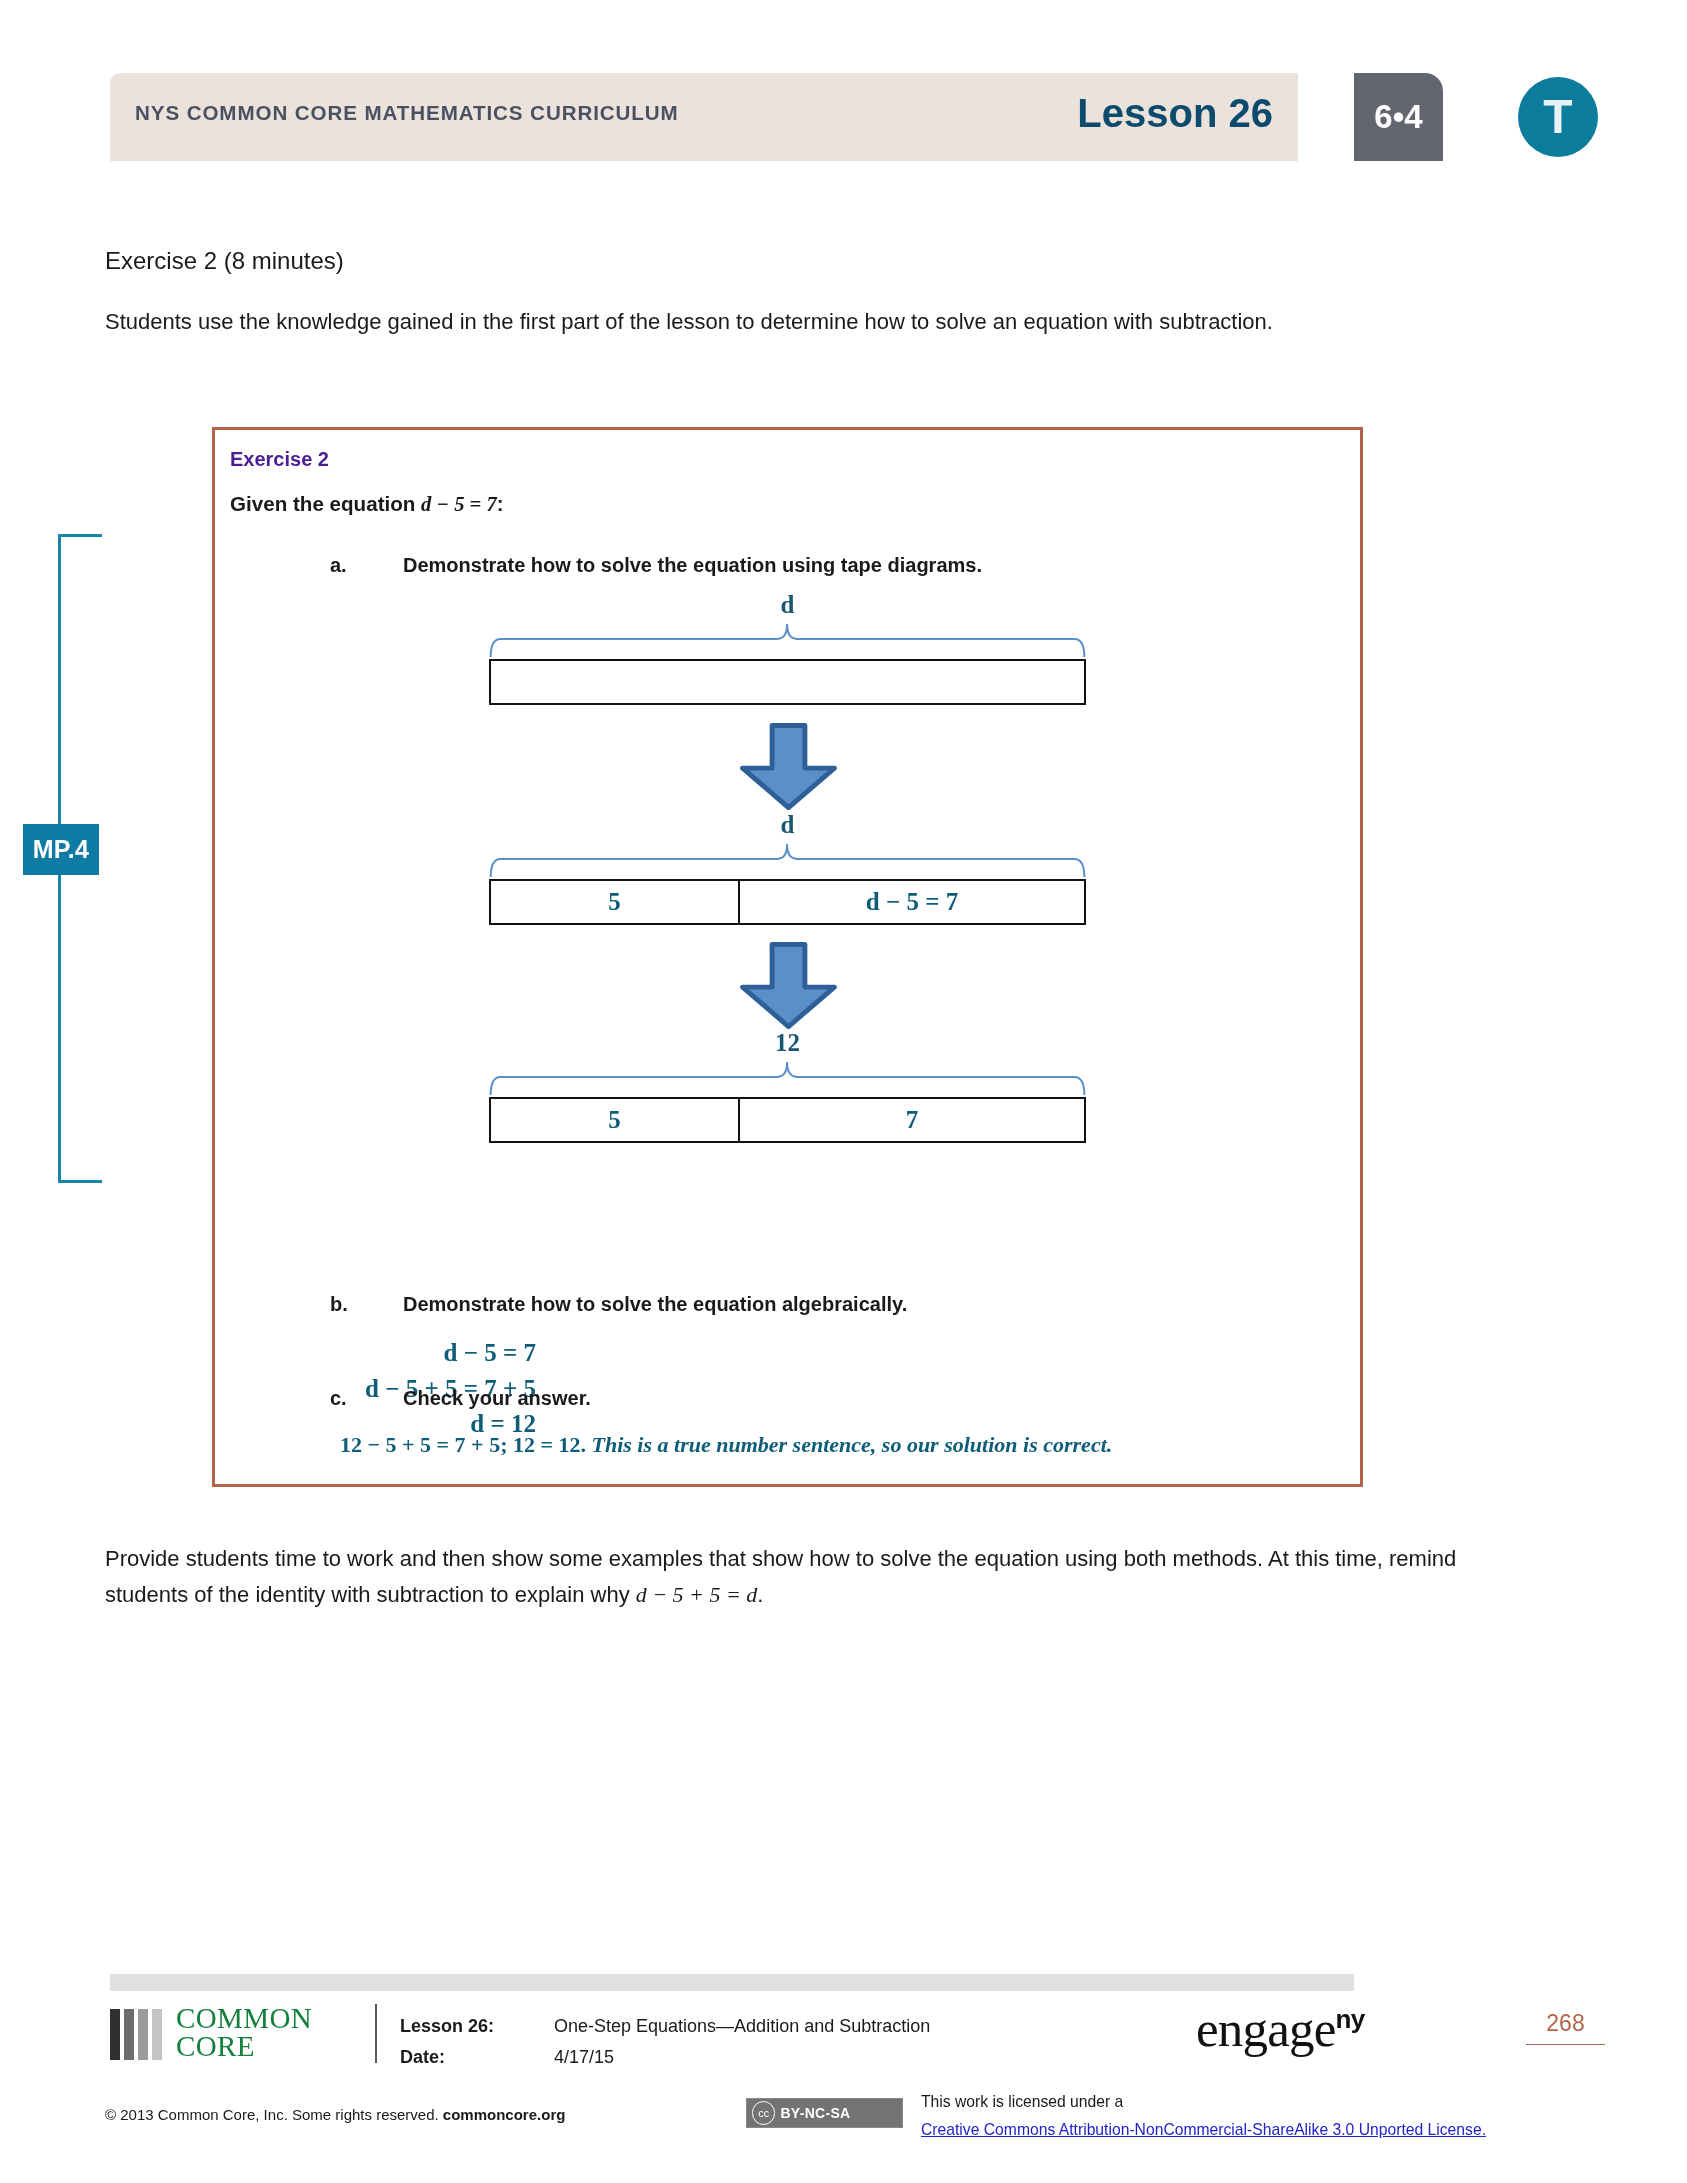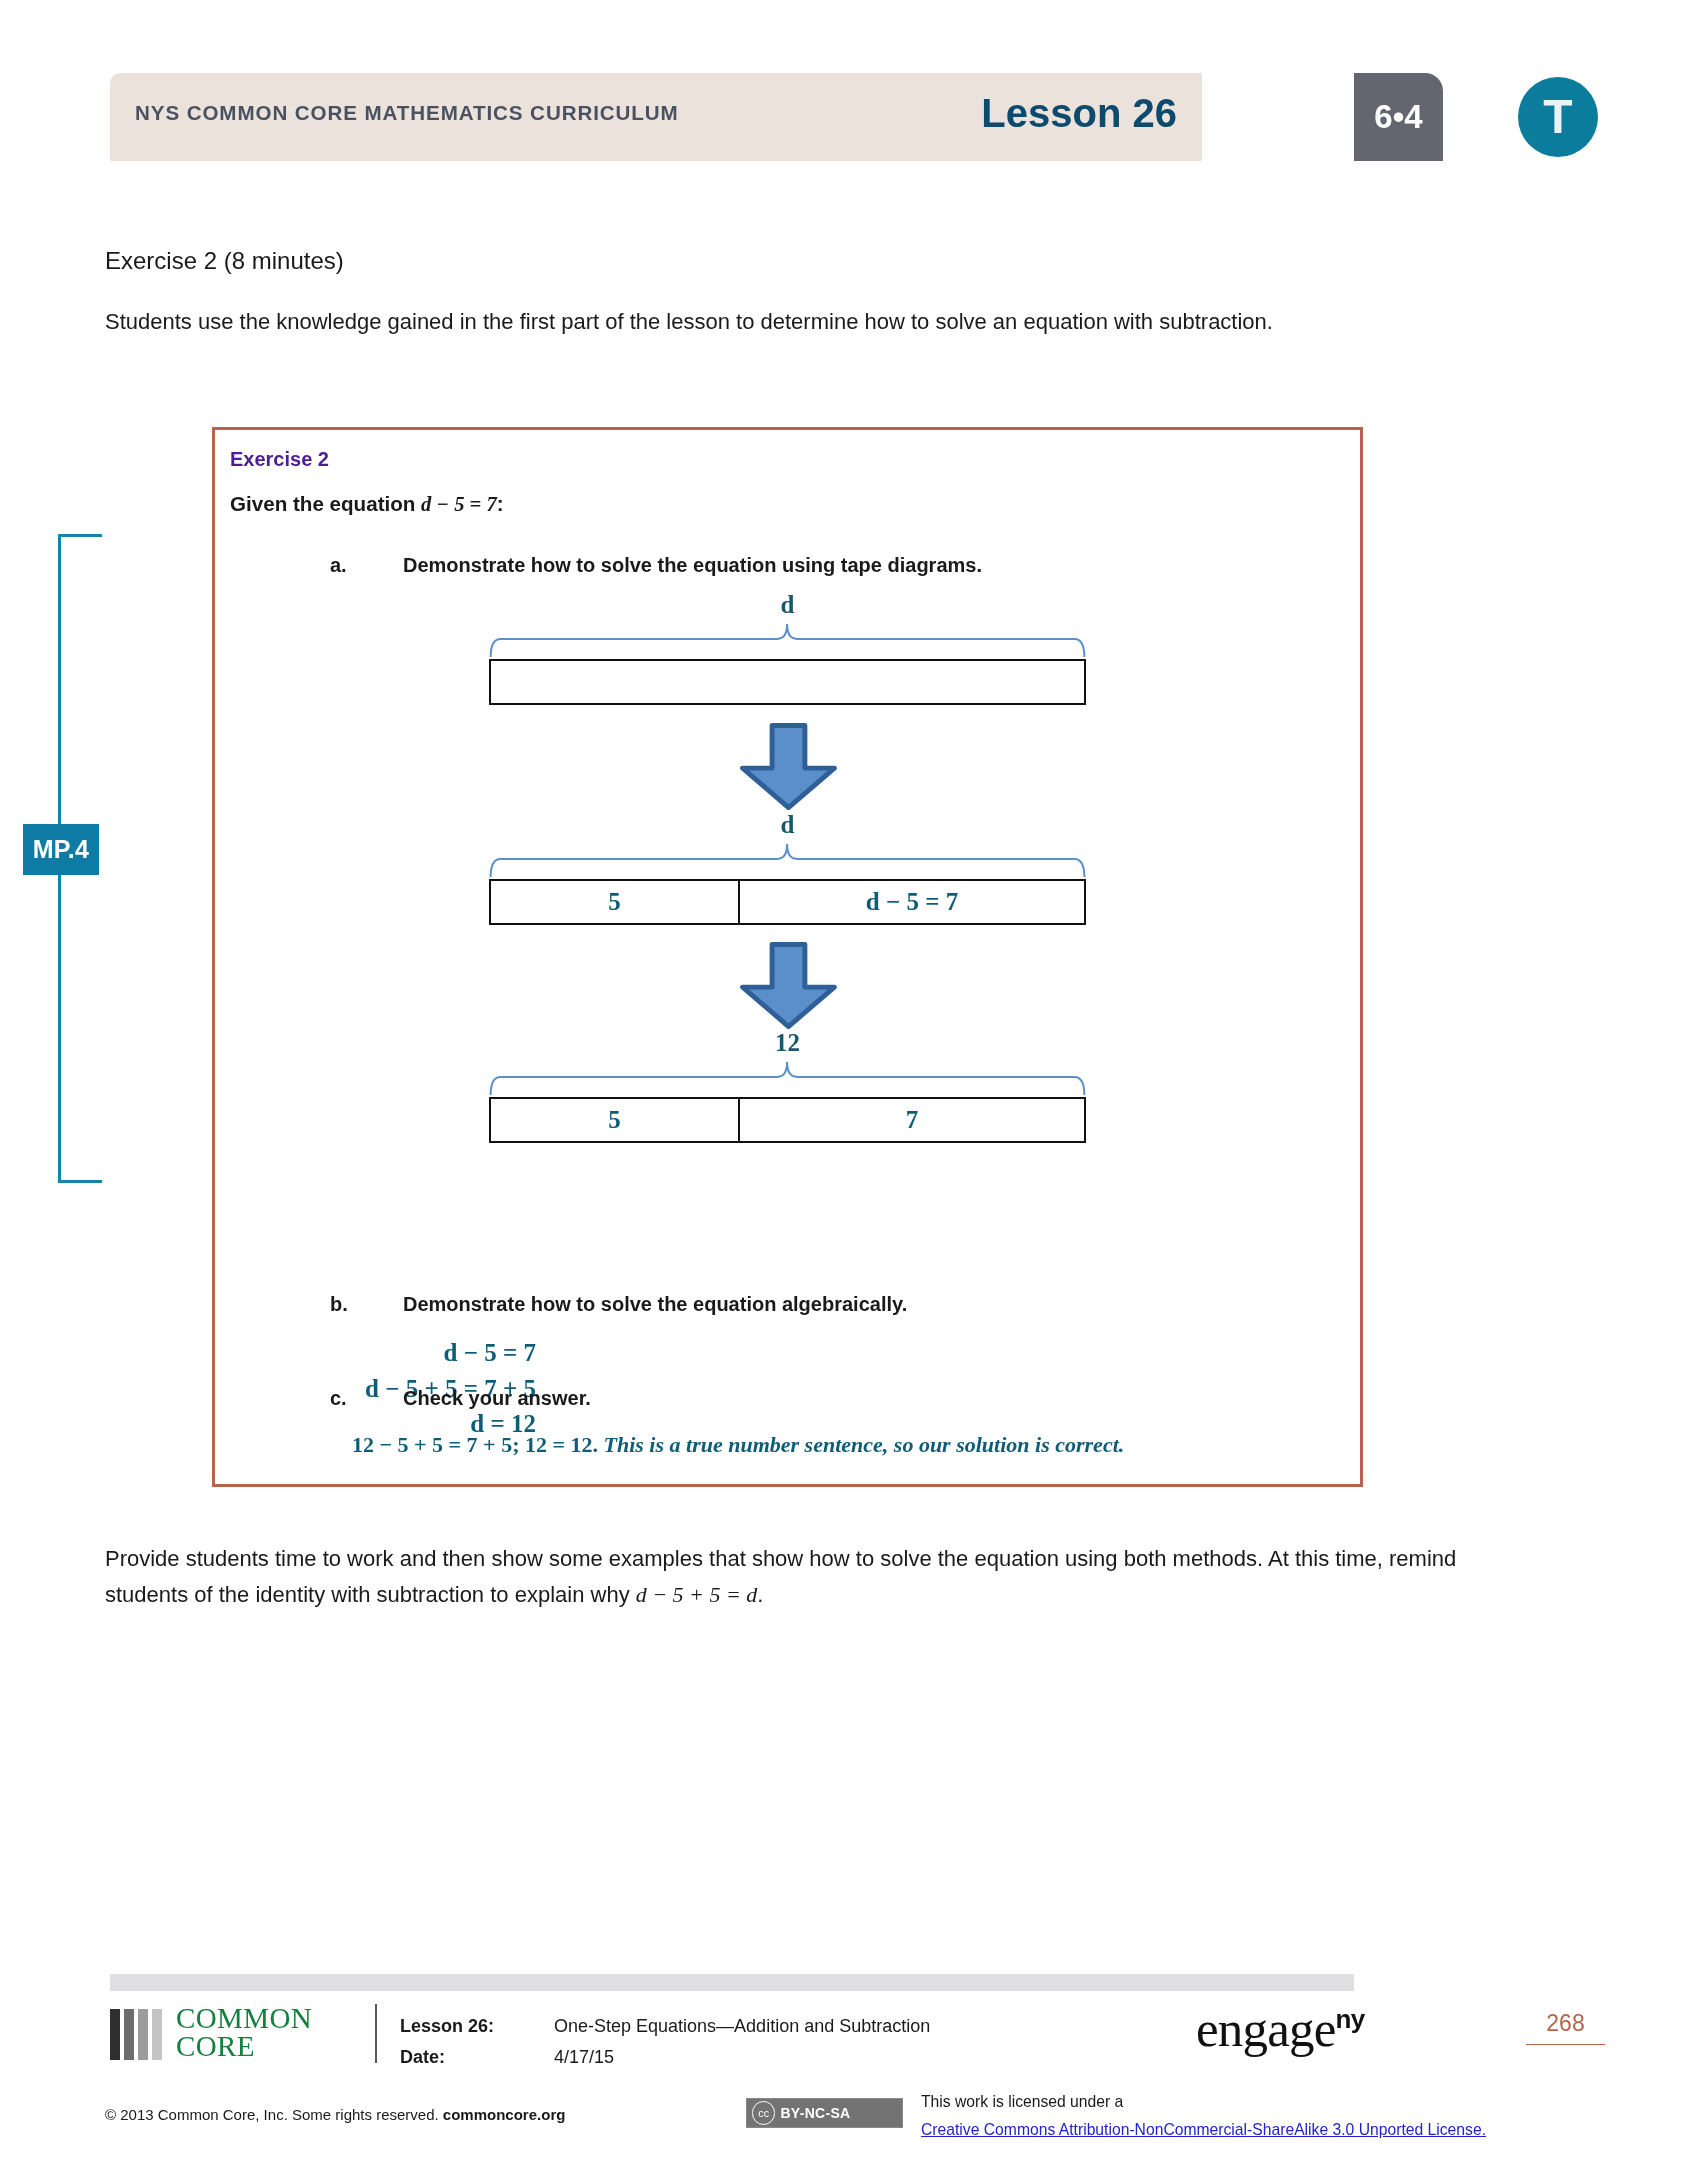--- a/index.html
+++ b/index.html
@@ -6,21 +6,21 @@
   body{
     width:1687px;height:2183px;
     background:#ffffff;
     font-family:"Liberation Sans", sans-serif;
     position:relative;
     overflow:hidden;
   }
 
   
   .header-band{
-    position:absolute; left:110px; top:73px; width:1092px; height:88px;
+    position:absolute; left:110px; top:73px; width:1188px; height:88px;
     background:#ece2dc;
     border-top-left-radius:10px;
   }
   .header-title{
     position:absolute; left:25px; top:28px;
     font-size:20.6px; font-weight:700; letter-spacing:0.9px;
     color:#4a5262;
   }
   .header-lesson{
     position:absolute; right:25px; top:18px;
@@ -109,21 +109,21 @@
 
   
   .alg{
     position:absolute; text-align:right;
     font-family:"Liberation Serif", serif;
     font-size:25px; font-weight:700; color:#0d5c78; line-height:1.42;
   }
   .check-line{
     position:absolute;
     font-family:"Liberation Serif", serif;
-    font-size:22px; font-weight:700; color:#0d5c78; white-space:nowrap;margin-left:12px;
+    font-size:22px; font-weight:700; color:#0d5c78; white-space:nowrap;
   }
   .check-line .note{ font-style:italic; }
 
   
   .closing{
     position:absolute; left:105px; top:1541px; width:1368px;
     font-size:22px; line-height:1.62; color:#1a1a1a;
   }
   .closing .mv{ font-family:"Liberation Serif", serif; font-style:italic; }
 

